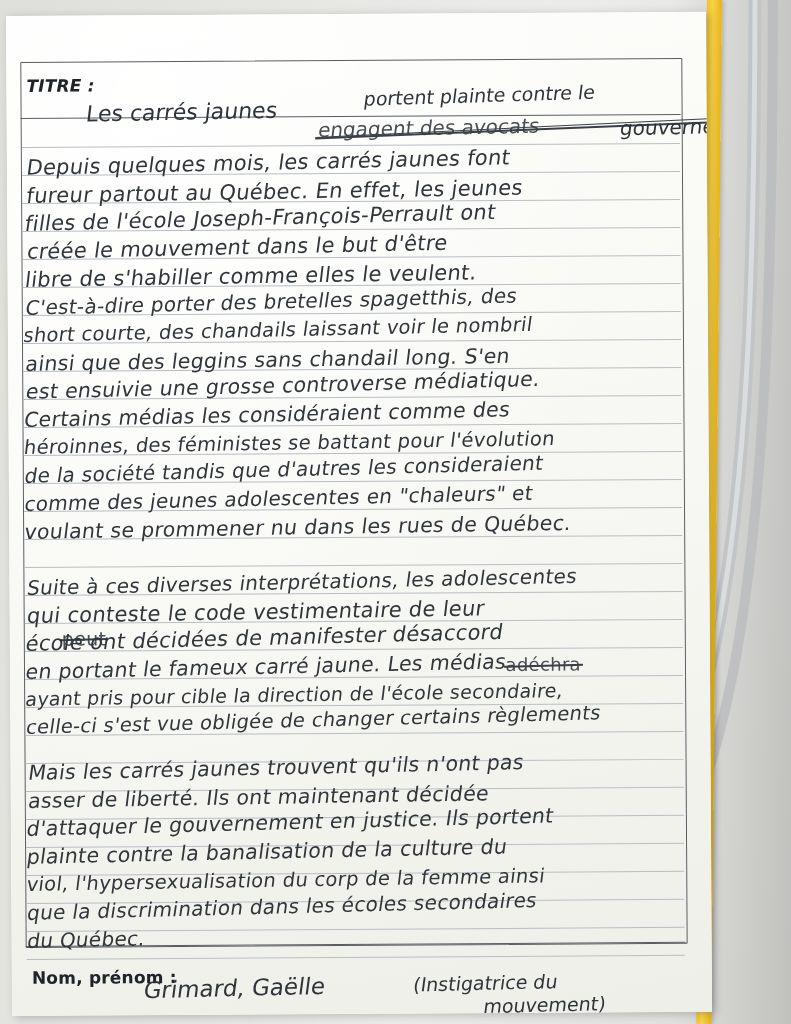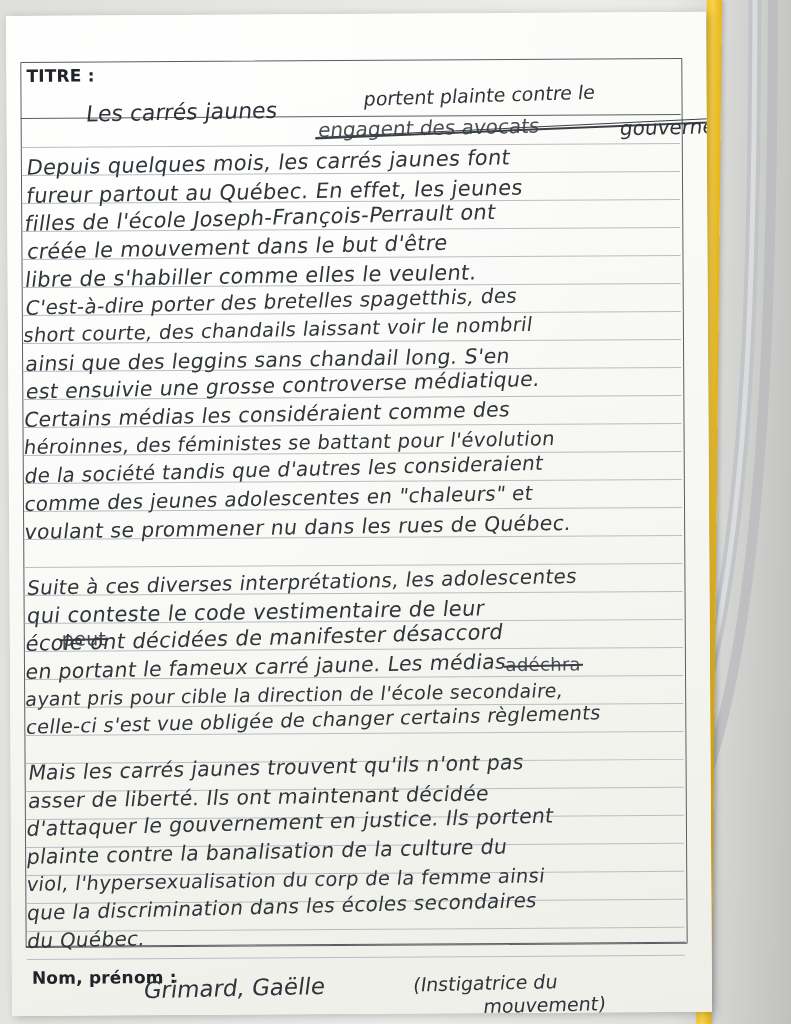--- a/index.html
+++ b/index.html
@@ -239,21 +239,21 @@
       <div class="rule" style="top: 672px;"></div>
       <div class="rule" style="top: 700px;"></div>
       <div class="rule" style="top: 728px;"></div>
       <div class="rule" style="top: 756px;"></div>
       <div class="rule" style="top: 784px;"></div>
       <div class="rule" style="top: 812px;"></div>
       <div class="rule" style="top: 840px;"></div>
     </div>
 
   
-  <div class="label" style="left:20px; top:50px;">TITRE :</div>
+  <div class="label" style="left:20px; top:60px;font-style:italic;">TITRE :</div>
 
   <div class="title-hand" style="left:78px; top:86px;">Les carrés jaunes</div>
 
   <div class="insert" style="left:356px; top:74px;">portent plainte contre le</div>
 
   <div class="title-hand struck struck-double" style="left:310px; top:104px; font-size:20px;">engagent des avocats</div>
 
   <div class="title-hand" style="left:612px; top:104px; font-size:20px;">gouvernement</div>
 
   

